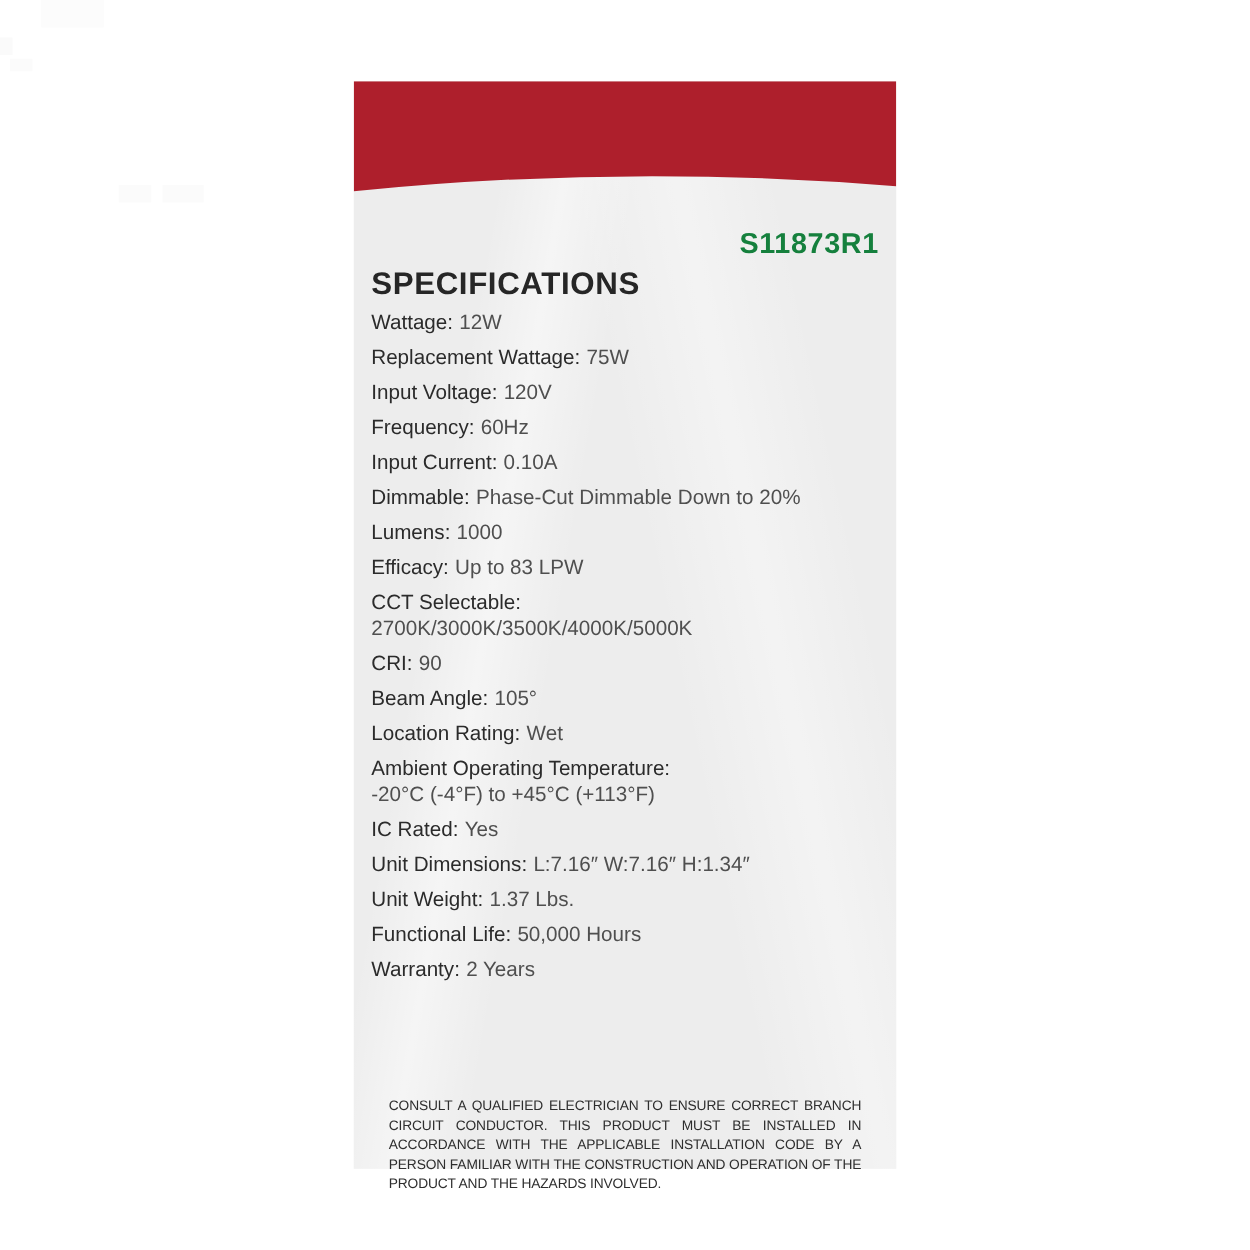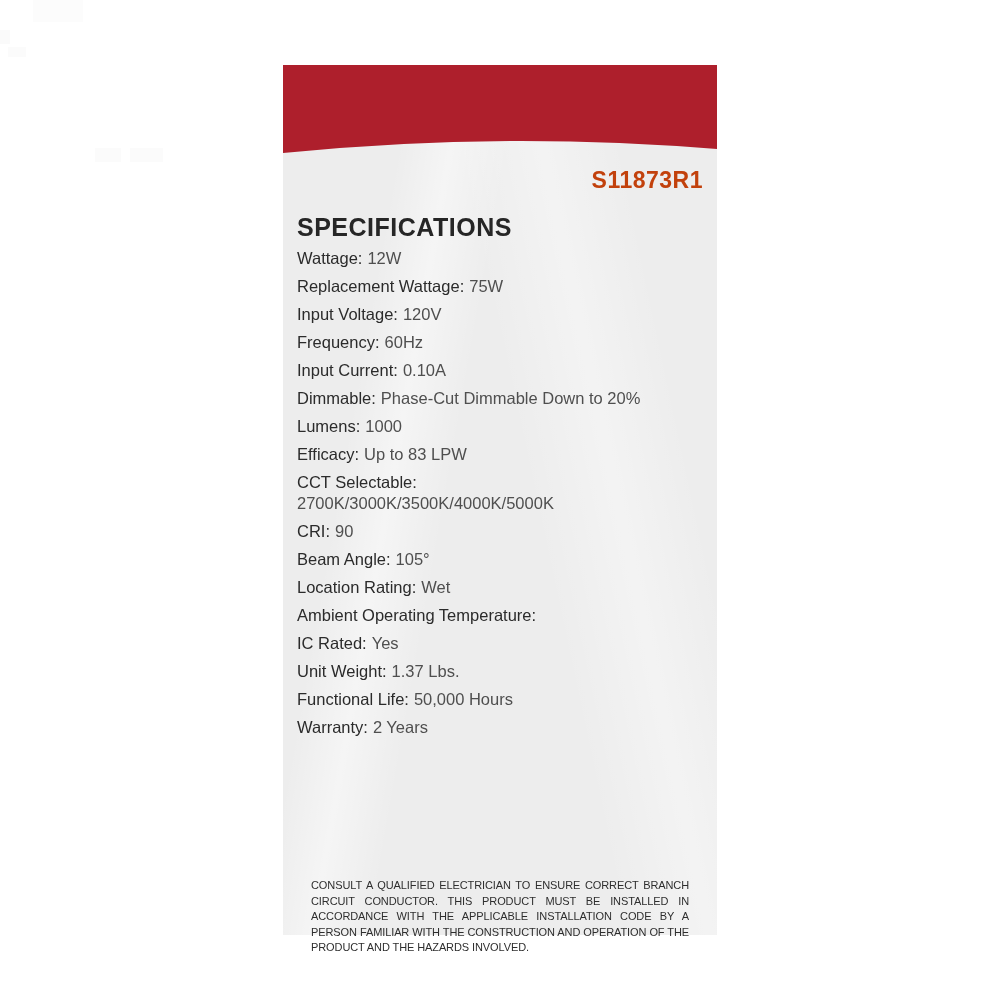--- a/index.html
+++ b/index.html
@@ -36,25 +36,25 @@
   }
 
   .header-svg {
     position: absolute; top: 0; left: 0;
     width: 434px; height: 95px;
     display: block;
   }
 
   .model {
     position: absolute;
-    top: 102px; right: 14px;
+    top: 116px; right: 14px;
     font-size: 23px;
     font-weight: bold;
     letter-spacing: 0.5px;
-    color: #c2410c;
+    color: #15803d;
     line-height: 27px;
   }
 
   .title {
     position: absolute;
     top: 148px; left: 14px;
     margin: 0;
     font-size: 25px;
     font-weight: bold;
     letter-spacing: 0.5px;
@@ -156,28 +156,31 @@
 
   <div class="spec-row">
     <span class="spec-label">Beam Angle:</span><span class="spec-value">105°</span>
   </div>
 
   <div class="spec-row">
     <span class="spec-label">Location Rating:</span><span class="spec-value">Wet</span>
   </div>
 
   <div class="spec-row">
-    <span class="spec-label">Ambient Operating Temperature:</span>
+    <span class="spec-label">Ambient Operating Temperature:</span><span class="spec-value newline">-20°C (-4°F) to +45°C (+113°F)</span>
   </div>
 
   <div class="spec-row">
     <span class="spec-label">IC Rated:</span><span class="spec-value">Yes</span>
   </div>
 
 
+  <div class="spec-row">
+    <span class="spec-label">Unit Dimensions:</span><span class="spec-value">L:7.16″ W:7.16″ H:1.34″</span>
+  </div>
 
   <div class="spec-row">
     <span class="spec-label">Unit Weight:</span><span class="spec-value">1.37 Lbs.</span>
   </div>
 
   <div class="spec-row">
     <span class="spec-label">Functional Life:</span><span class="spec-value">50,000 Hours</span>
   </div>
 
   <div class="spec-row">

